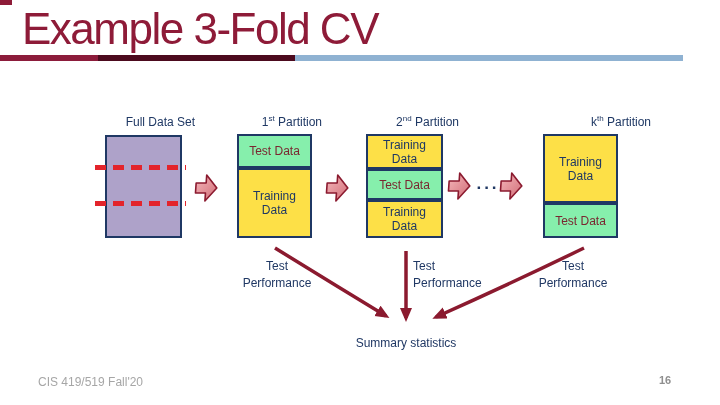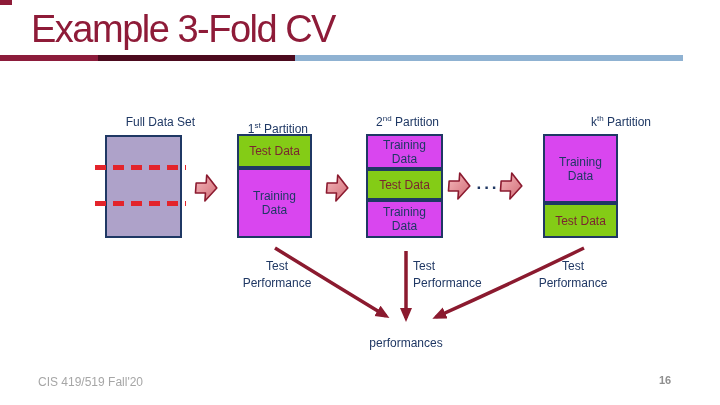--- a/index.html
+++ b/index.html
@@ -1,35 +1,35 @@
 <!DOCTYPE html>
 <html><head>
 <meta charset="utf-8">
 <style>
   html,body{margin:0;padding:0;}
   body{width:720px;height:405px;background:#ffffff;overflow:hidden;position:relative;
        font-family:"Liberation Sans", sans-serif;}
   .abs{position:absolute;}
   
   .bullet-square{left:0;top:0;width:12px;height:5px;background:#8E1B38;}
-  .slide-title{left:31px;top:6px;width:600px;font-size:38px;letter-spacing:-1.5px;
+  .slide-title{left:22px;top:6px;width:600px;font-size:44px;letter-spacing:-1.5px;
                color:#8E1B38;white-space:nowrap;line-height:46px;}
   .bar{top:55px;height:6px;}
   .bar-1{left:0;width:98px;background:#8C1C3B;}
   .bar-2{left:98px;width:197px;background:#4C0A1E;}
   .bar-3{left:295px;width:388px;background:#8FB2D2;}
   
   .col-label{top:115px;height:16px;font-size:12px;color:#1F3864;text-align:right;white-space:nowrap;}
   .col-label sup{font-size:8px;vertical-align:super;line-height:0;}
   
   .box{box-sizing:border-box;border:2px solid #1F3864;display:flex;align-items:center;
        justify-content:center;text-align:center;font-size:12px;line-height:14px;}
   .fill-purple{background:#AEA2C9;}
-  .fill-pink{background:#84cc16;color:#7A2630;}
-  .fill-blue{background:#d946ef;color:#1F3864;}
+  .fill-pink{background:#86efac;color:#7A2630;}
+  .fill-blue{background:#fde047;color:#1F3864;}
   
   .dots{left:473px;top:174px;width:30px;text-align:center;font-size:17px;font-weight:bold;
         letter-spacing:3px;color:#203864;}
   
   .tp{top:258px;width:92px;font-size:12px;line-height:17px;color:#203864;}
   .tp-center{text-align:center;}
   
   .summary{left:330px;top:334px;width:152px;text-align:center;font-size:12px;
            line-height:18px;color:#203864;}
   
@@ -40,22 +40,22 @@
 </head>
 <body>
 
 <div class="abs bullet-square"></div>
 <div class="abs slide-title">Example 3-Fold CV</div>
 <div class="abs bar bar-1"></div>
 <div class="abs bar bar-2"></div>
 <div class="abs bar bar-3"></div>
 
 <div class="abs col-label" style="left:95px;width:100px;">Full Data Set</div>
-<div class="abs col-label" style="left:213px;width:95px;margin-top:7px;"><span>1</span><sup>st</sup><span> Partition</span></div>
-<div class="abs col-label" style="left:344px;width:95px;"><span>2</span><sup>nd</sup><span> Partition</span></div>
+<div class="abs col-label" style="left:227px;width:95px;"><span>1</span><sup>st</sup><span> Partition</span></div>
+<div class="abs col-label" style="left:364px;width:95px;"><span>2</span><sup>nd</sup><span> Partition</span></div>
 <div class="abs col-label" style="left:556px;width:95px;"><span>k</span><sup>th</sup><span> Partition</span></div>
 
 <div class="abs box fill-purple" style="left:105px;top:135px;width:77px;height:103px;"></div>
 
 <div class="abs box fill-pink" style="left:237px;top:134px;width:75px;height:34px;">Test Data</div>
 <div class="abs box fill-blue" style="left:237px;top:168px;width:75px;height:70px;padding:0 10px;">Training Data</div>
 
 <div class="abs box fill-blue" style="left:366px;top:134px;width:77px;height:35px;padding:0 12px;">Training Data</div>
 <div class="abs box fill-pink" style="left:366px;top:169px;width:77px;height:31px;">Test Data</div>
 <div class="abs box fill-blue" style="left:366px;top:200px;width:77px;height:38px;padding:0 12px;">Training Data</div>
@@ -90,17 +90,17 @@
   <path d="M275 248 Q 330 282 386 316" fill="none" stroke="#8B1A2F" stroke-width="3.5" marker-end="url(#ah)"></path>
   <path d="M406 251 L 406 318" fill="none" stroke="#8B1A2F" stroke-width="3.5" marker-end="url(#ah)"></path>
   <path d="M584 248 Q 510 284 436 317" fill="none" stroke="#8B1A2F" stroke-width="3.5" marker-end="url(#ah)"></path>
 </svg>
 
 <div class="abs tp tp-center" style="left:231px;">Test Performance</div>
 <div class="abs tp" style="left:413px;">Test Performance</div>
 <div class="abs tp tp-center" style="left:527px;">Test Performance</div>
 
 <div class="abs summary">
-  <div>performances</div>
+  <div>Summary statistics</div>
 </div>
 
 <div class="abs footer-course">CIS 419/519 Fall'20</div>
 <div class="abs page-number">16</div>
 
 </body></html>

